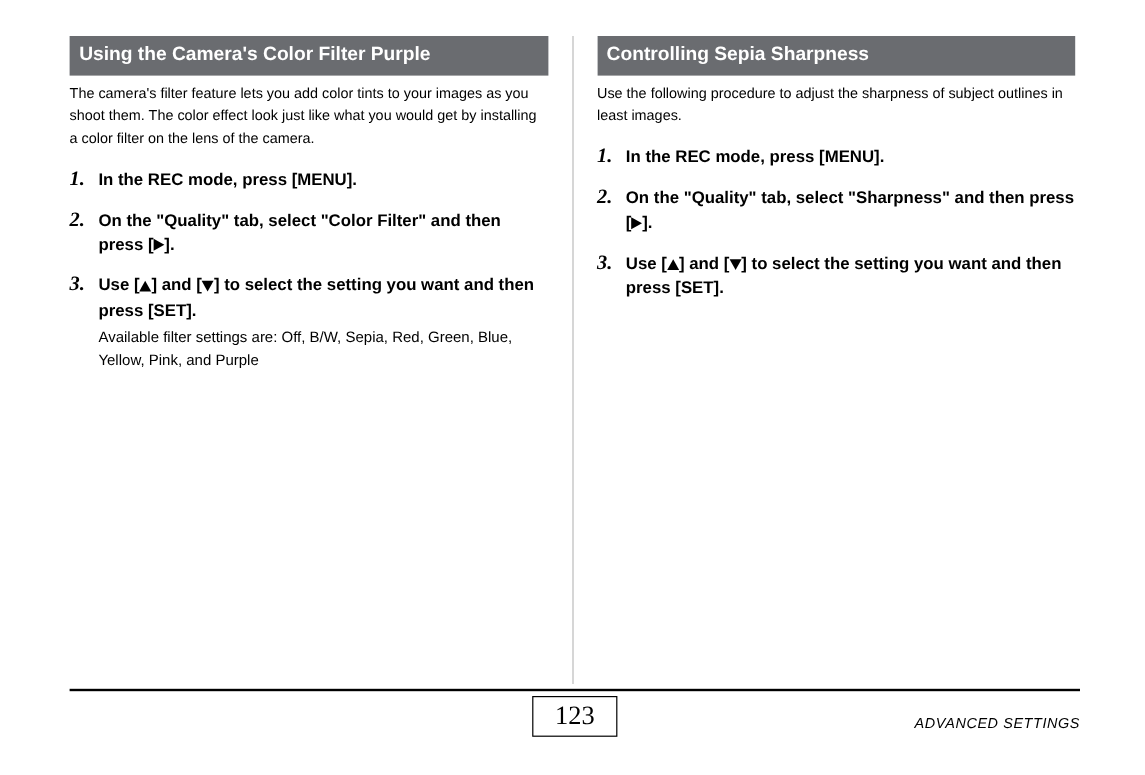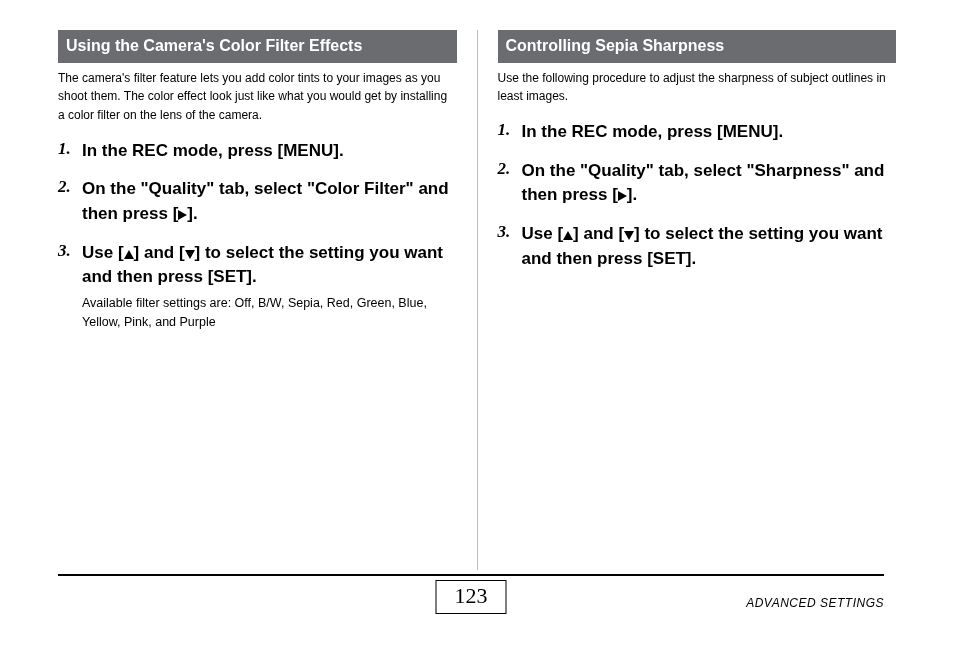--- a/index.html
+++ b/index.html
@@ -54,41 +54,41 @@
     font-weight: bold;
     font-style: italic;
     font-family: "Georgia", "Times New Roman", serif;
     font-size: 17px;
     width: 24px;
     flex: 0 0 24px;
   }
   .step-body { flex: 1; }
   .step-text {
     font-weight: bold;
-    font-size: 17px;
+    font-size: 14px;
     line-height: 1.45;
   }
   .step-note {
     font-weight: normal;
     font-size: 12.5px;
     line-height: 1.55;
     margin-top: 4px;
   }
   .tri {
     display: inline-block;
     width: 0; height: 0;
     vertical-align: -1px;
   }
   .tri-right { border-top: 5px solid transparent; border-bottom: 5px solid transparent; border-left: 9px solid #000; }
   .tri-up { border-left: 5px solid transparent; border-right: 5px solid transparent; border-bottom: 9px solid #000; }
   .tri-down { border-left: 5px solid transparent; border-right: 5px solid transparent; border-top: 9px solid #000; }
 
   .footer {
     position: absolute;
-    left: 58px; right: 70px;
+    left: 58px; right: 54px;
     bottom: 26px;
   }
   .foot-line {
     border-top: 2px solid #000;
     height: 0;
     margin-bottom: 10px;
   }
   .foot-row {
     display: flex;
     align-items: center;
@@ -111,21 +111,21 @@
     padding-top: 0px;
     font-style: italic;
   }
 </style>
 </head>
 <body>
 
 <div class="page">
 
   <div class="col col-left">
-    <div class="section-head">Using the Camera's Color Filter Effects</div>
+    <div class="section-head">Using the Camera's Color Filter Purple</div>
     <div class="intro">The camera's filter feature lets you add color tints to your images as you shoot them. The color effect look just like what you would get by installing a color filter on the lens of the camera.</div>
     <div class="steps">
 
       <div class="step">
         <div class="step-num">1.</div>
         <div class="step-body">
           <div class="step-text">In the REC mode, press [MENU].</div>
         </div>
       </div>
 

